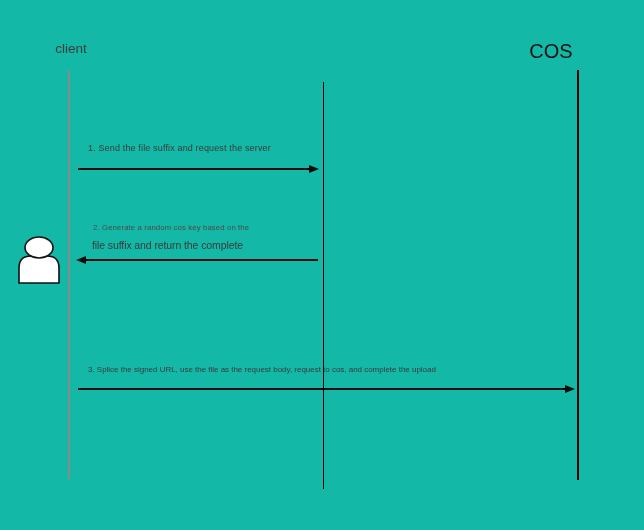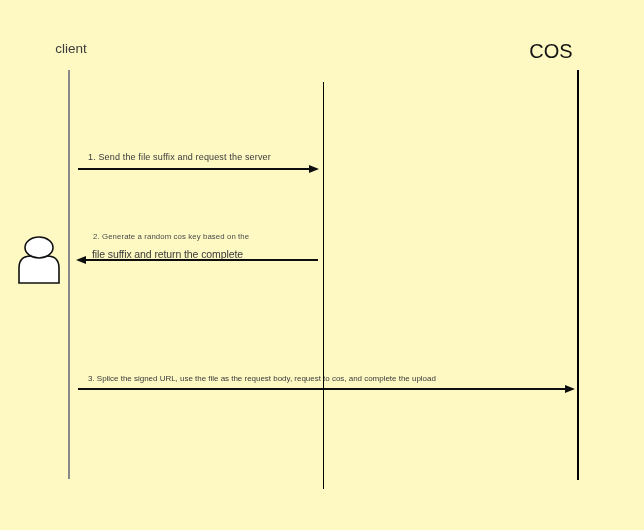--- a/index.html
+++ b/index.html
@@ -5,21 +5,21 @@
   html, body {
     margin: 0;
     padding: 0;
     background: #ffffff;
     font-family: "Liberation Sans", sans-serif;
   }
   .canvas {
     position: relative;
     width: 644px;
     height: 530px;
-    background: #fef9c3;
+    background: #14b8a6;
     overflow: hidden;
   }
   
   .actor-label {
     position: absolute;
     transform: translateX(-50%);
     color: #3c3c3c;
     white-space: nowrap;
     text-align: center;
     z-index: 2;
@@ -46,21 +46,20 @@
     top: 234px;
     z-index: 2;
   }
 
   
   .msg-label {
     position: absolute;
     color: #3a3a3a;
     white-space: nowrap;
     z-index: 1;
-    margin-top: 9px;
   }
   .msg1-label { left: 88px; top: 143px; font-size: 9px; letter-spacing: 0.15px; }
   .msg2-label1 { left: 93px; top: 223px; font-size: 7.8px; color: #4a4a4a; letter-spacing: 0.1px; text-align: right; }
   .msg2-label2 { left: 92px; top: 239px; font-size: 10.5px; letter-spacing: -0.1px; }
   .msg3-label { left: 88px; top: 365px; font-size: 8px; letter-spacing: -0.02px; }
 
   .arrow-line {
     position: absolute;
     height: 1.5px;
     background: #0e0e0e;

